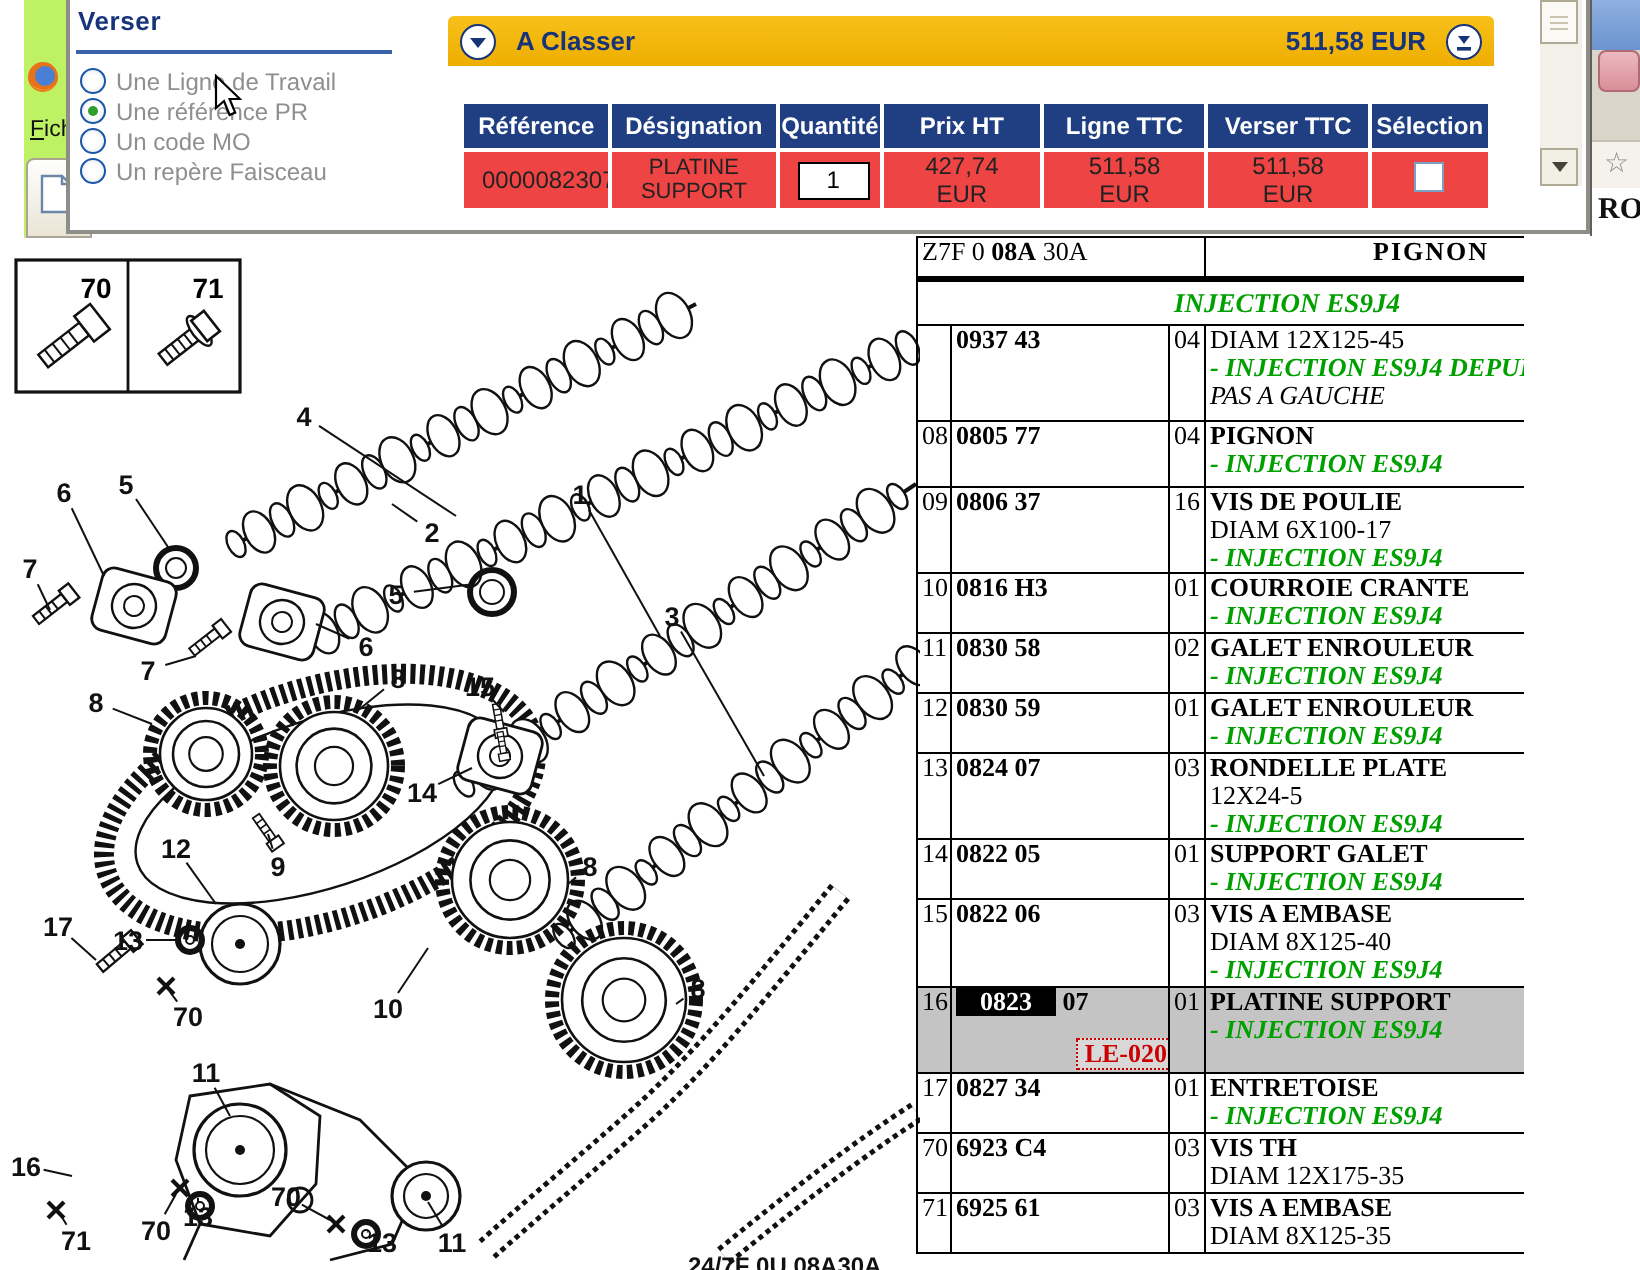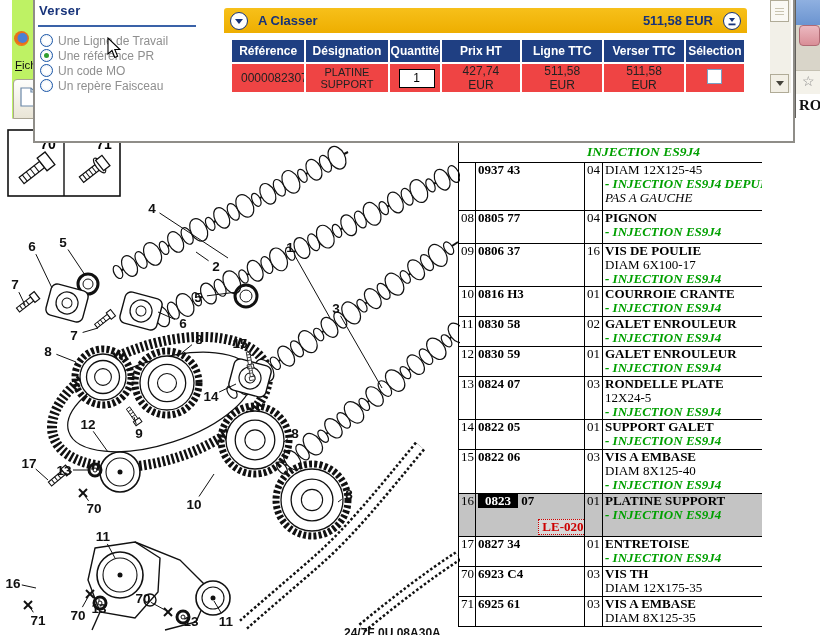--- a/index.html
+++ b/index.html
@@ -20,41 +20,41 @@
   #chrome-right{left:795px;top:0;width:25px;height:118px;background:#d9d5c9;border-left:1px solid #62605c}
   #cr-blue{left:0;top:0;width:25px;height:25px;background:linear-gradient(#8fb0e0,#6b94d0)}
   #cr-btn{left:3px;top:25px;width:19px;height:19px;border:1px solid #b06a74;border-radius:4px;
           background:linear-gradient(#ecb9c0,#d98e97)}
   #cr-light{left:0;top:70px;width:25px;height:24px;background:#f4f2ea;border-top:1px solid #c5c1b2}
   #cr-star{left:6px;top:73px;font-size:14px;color:#8a8a8a}
   #cr-page{left:0;top:94px;width:25px;height:24px;background:#fff}
   #cr-text{left:3px;top:97px;font-family:"Liberation Serif",serif;font-size:15px;font-weight:bold;color:#111}
 
   
-  #dialog{left:33px;top:0;width:762px;height:143px;background:#fff;box-sizing:border-box;
+  #dialog{left:33px;top:0;width:762px;height:117px;background:#fff;box-sizing:border-box;
           border-left:2px solid #8f8d88;border-right:2px solid #8f8d88;border-bottom:2px solid #8f8d88}
   #verser-title{left:4px;top:3px;font-size:13px;font-weight:bold;color:#17337a;letter-spacing:.3px}
   #verser-rule{left:3px;top:25px;width:158px;height:2px;background:#3a62a8}
   #radio-group{left:5px;top:33px}
   .radio-row{height:15px;display:flex;align-items:center;cursor:default}
   .radio{width:11px;height:11px;border:1px solid #1a56a8;border-radius:50%;
          background:radial-gradient(#ffffff 40%,#dfe5ec);flex:0 0 auto}
   .radio.sel{position:relative}
   .radio.sel::after{content:"";position:absolute;left:3px;top:3px;width:5px;height:5px;border-radius:50%;background:#2f9e2f}
   .radio-label{font-size:12px;color:#8f8f8f;margin-left:5px;white-space:nowrap}
 
   
   #aclasser{left:189px;top:8px;width:523px}
   #ac-header{height:25px;background:linear-gradient(#f7c01a,#eeae00);border-radius:3px 3px 0 0;
              display:flex;align-items:center;padding:0 6px;box-sizing:border-box}
   .circle-ic{width:16px;height:16px;border-radius:50%;background:#fff;border:1px solid #17337a;
              display:flex;align-items:center;justify-content:center;flex:0 0 auto}
   #ac-title{font-size:13px;font-weight:bold;color:#17337a;margin-left:10px}
   #ac-total{font-size:13px;font-weight:bold;color:#17337a;margin-left:auto;margin-right:10px}
-  #ac-table{margin:5px 0 0 6px;border-collapse:separate;border-spacing:2px;table-layout:fixed;width:516px}
+  #ac-table{margin:17px 0 0 6px;border-collapse:separate;border-spacing:2px;table-layout:fixed;width:516px}
   #ac-table th{background:#1f3f82;color:#fff;font-size:12px;font-weight:bold;height:22px;padding:0 1px;overflow:hidden}
   #ac-table td{background:#ef4444;color:#222;font-size:12px;text-align:center;height:27px;padding:0 9px;overflow:hidden}
   #ac-table .designation{font-size:11px;line-height:12px}
   .qty-input{width:34px;height:17px;border:1px solid #000;text-align:center;font-size:12px;padding:0;background:#fff}
   .checkbox{width:13px;height:13px;background:#fff;border:1px solid #7aa0c4;display:inline-block}
 
   
   #pp-scroll{right:2px;top:0;width:21px;height:93px;background:#f2f0e8}
   #pp-thumb{left:0;top:0;width:19px;height:22px;background:#faf9f4;border:1px solid #b0ab97;box-sizing:border-box}
   #pp-thumb::after{content:"";position:absolute;left:4px;top:7px;width:9px;height:7px;
@@ -93,21 +93,21 @@
   .c-idx{font-size:13px}
   .c-ref{font-weight:bold;vertical-align:middle;position:relative;white-space:nowrap}
   .c-ref.vtop{vertical-align:top}
   .c-qty{text-align:center;vertical-align:middle}
   .c-qty.vtop{vertical-align:top}
   .dl{white-space:nowrap}
   .dl.b{font-weight:bold}
   .dl.g{color:#00a000;font-style:italic;font-weight:600}
   .dl.i{font-style:italic}
   tr.sel-row td{background:#c4c4c4}
-  .hl{background:#000;color:#fff;padding:0 7px}
+  .hl{background:#000;color:#fff;padding:0 12px}
   .tag{position:absolute;right:-10px;bottom:1px;border:1px dotted #cc0000;color:#cc0000;
        font-weight:bold;padding:0 3px;font-size:13px;line-height:14px;background:rgba(255,255,255,.35)}
   #footer-code{left:344px;top:626px;width:120px;height:9px;overflow:hidden;
        font-family:Liberation Sans, sans-serif;font-size:12px;font-weight:bold;color:#111}
 </style>
 </head>
 <body>
 
 <div class="abs" id="chrome-left">
   <div class="abs" id="ff-icon">

